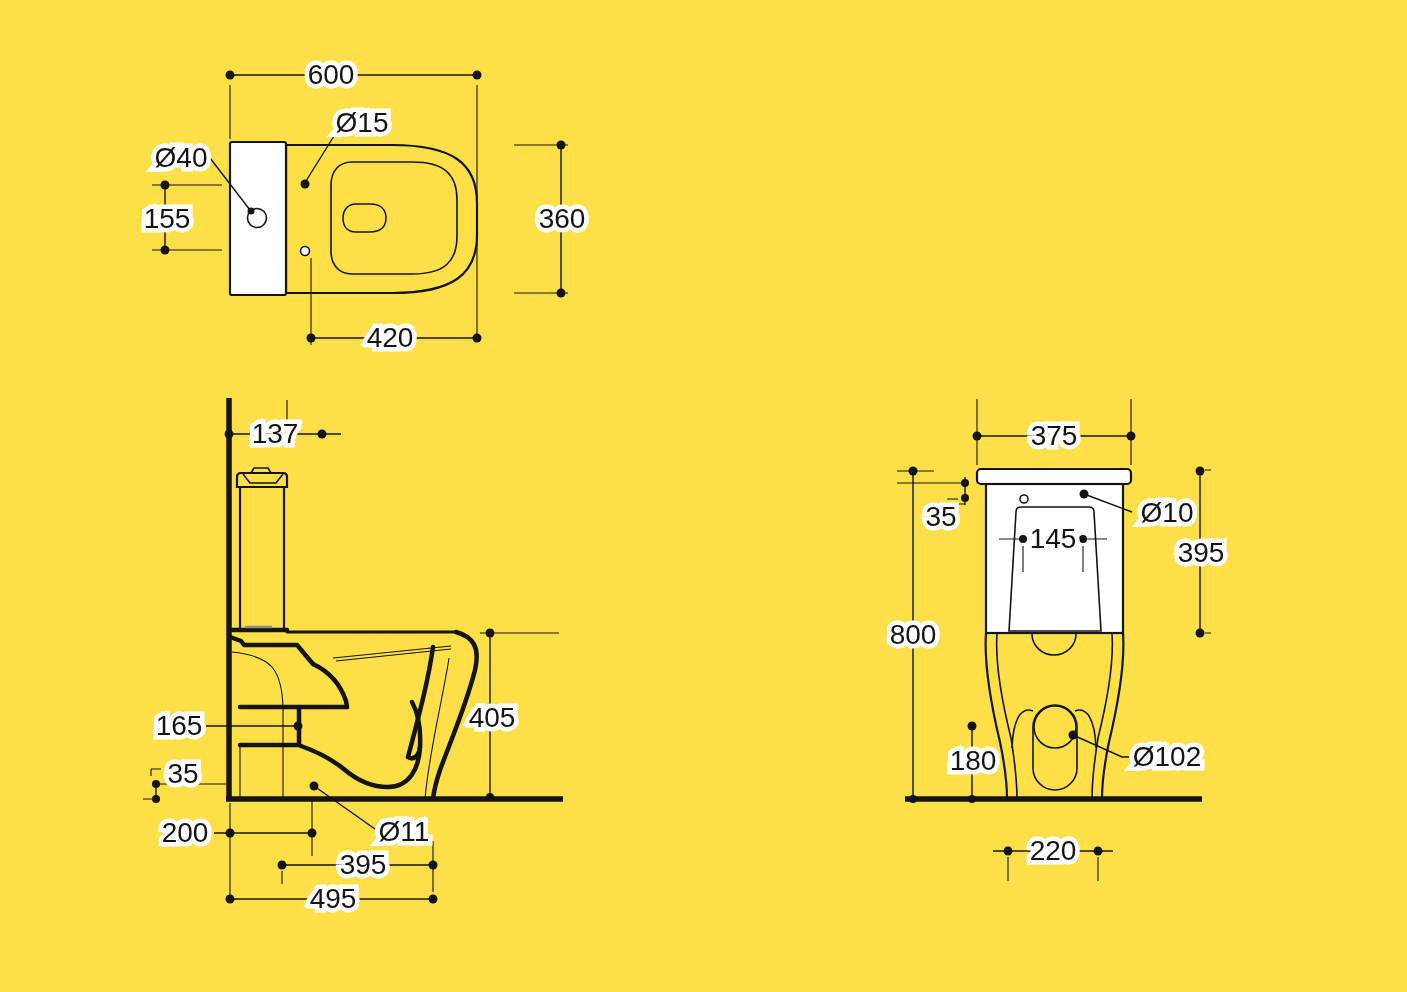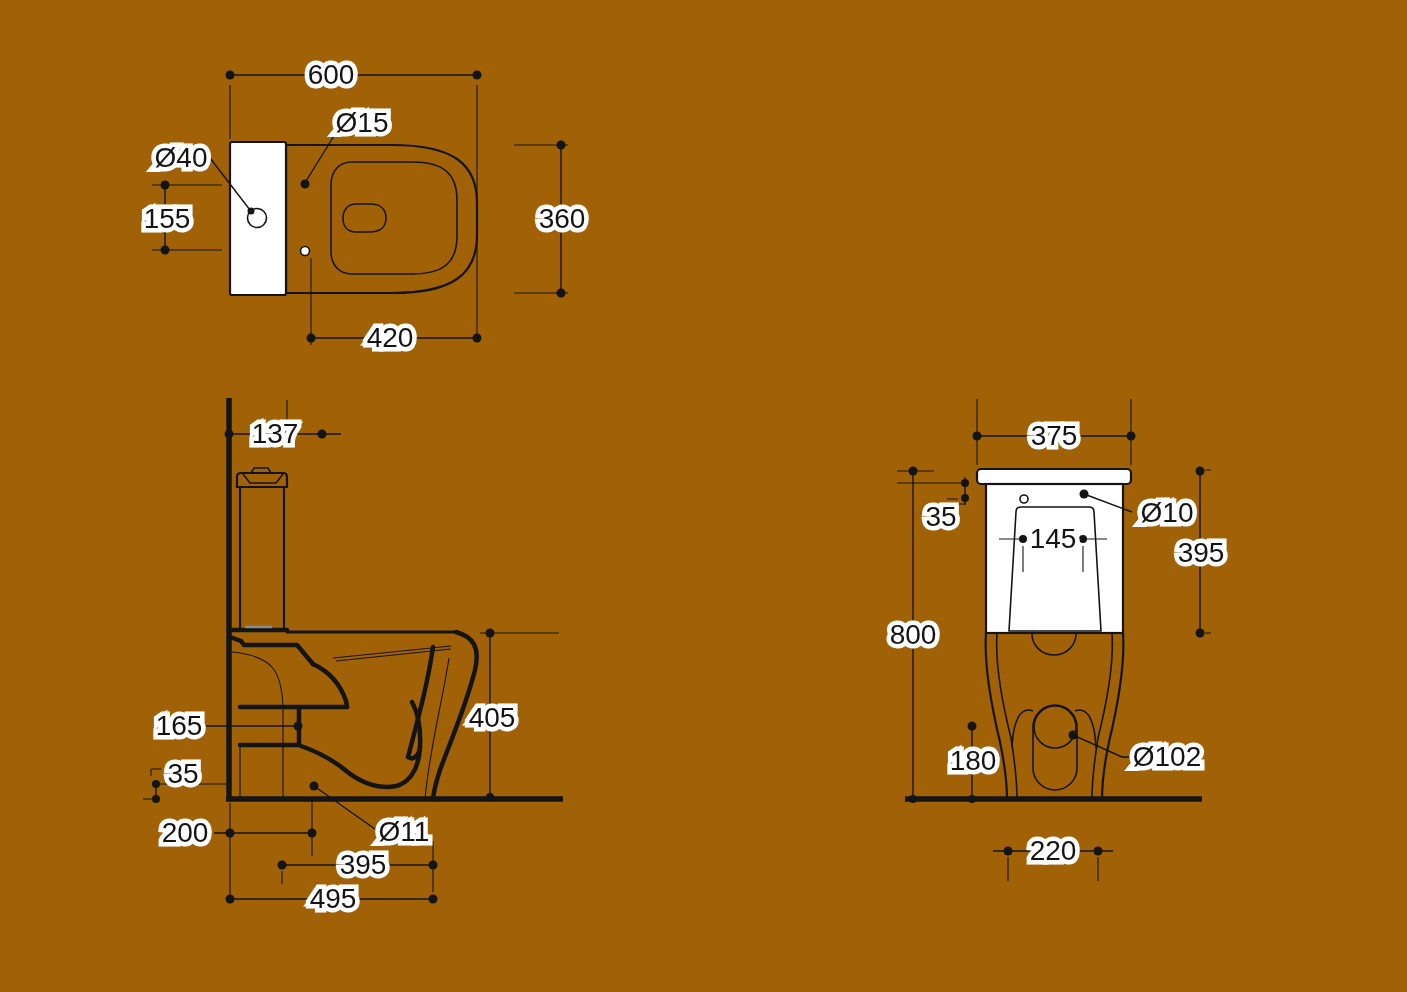--- a/index.html
+++ b/index.html
@@ -1,16 +1,16 @@
 <!DOCTYPE html>
 <html><head>
 <meta charset="utf-8">
 <style>
   html,body{margin:0;padding:0;background:#ffffff;}
-  .stage{width:1407px;height:992px;background:#a16207;position:relative;overflow:hidden;}
+  .stage{width:1407px;height:992px;background:#fde047;position:relative;overflow:hidden;}
   svg{display:block;}
   
   .dim{
     font-family:"Liberation Sans", sans-serif;
     font-size:28px;
     fill:#141414;
     stroke:#ffffff;
     stroke-width:9px;
     paint-order:stroke;
     text-anchor:middle;

